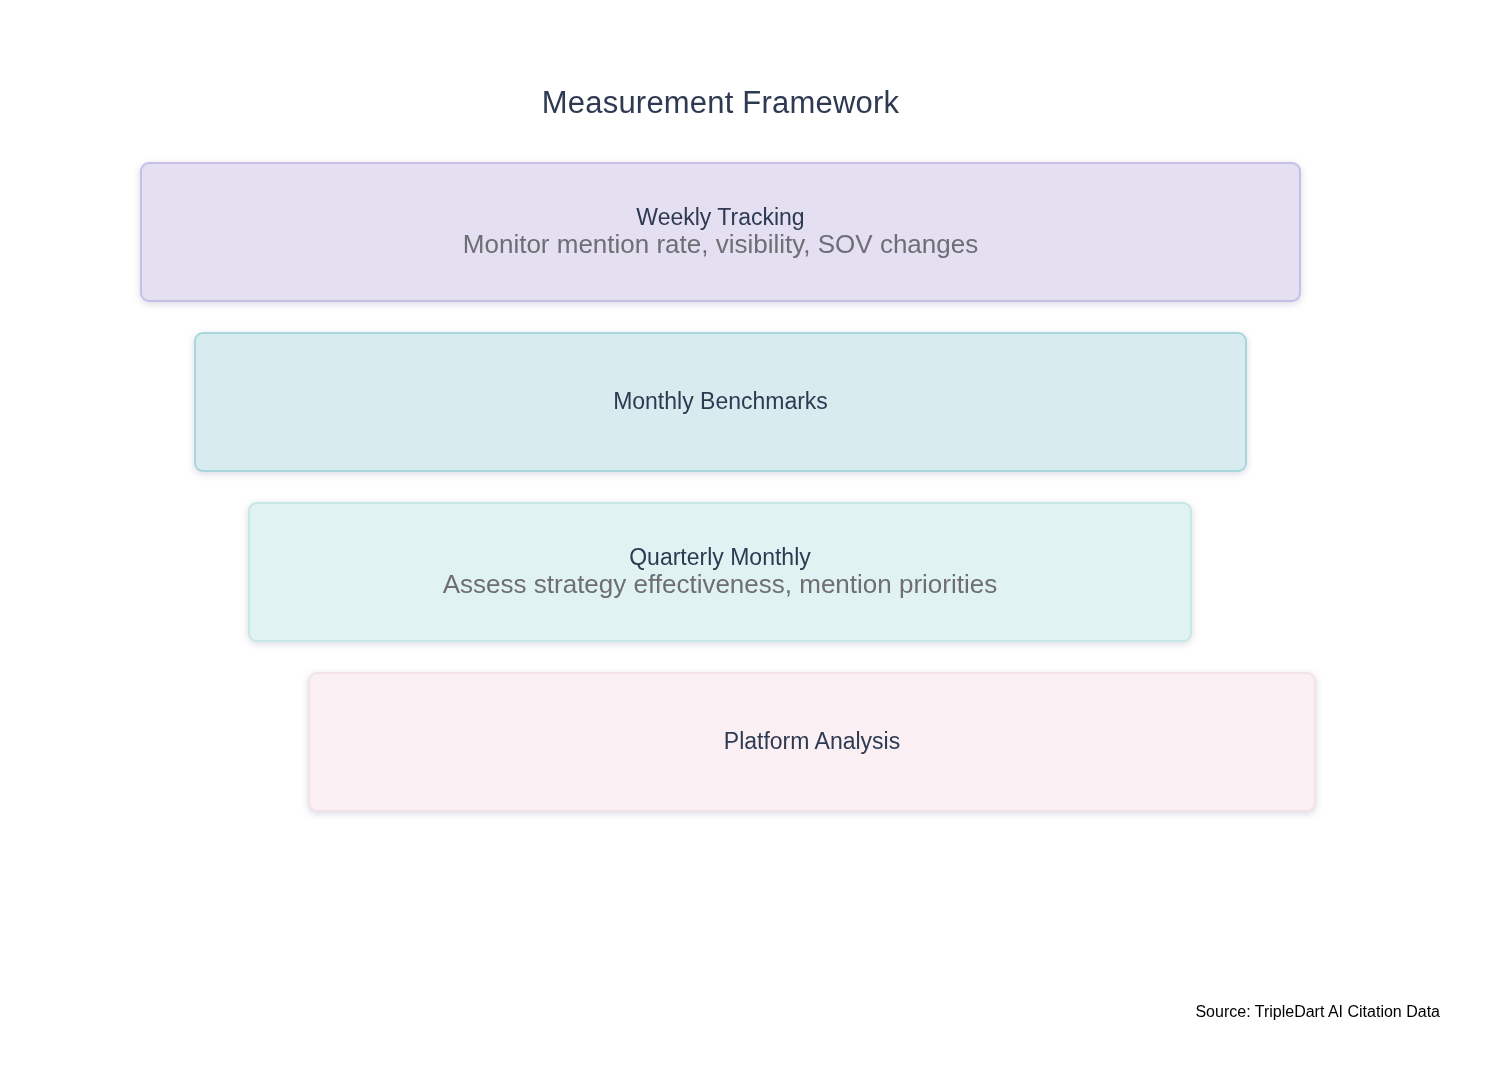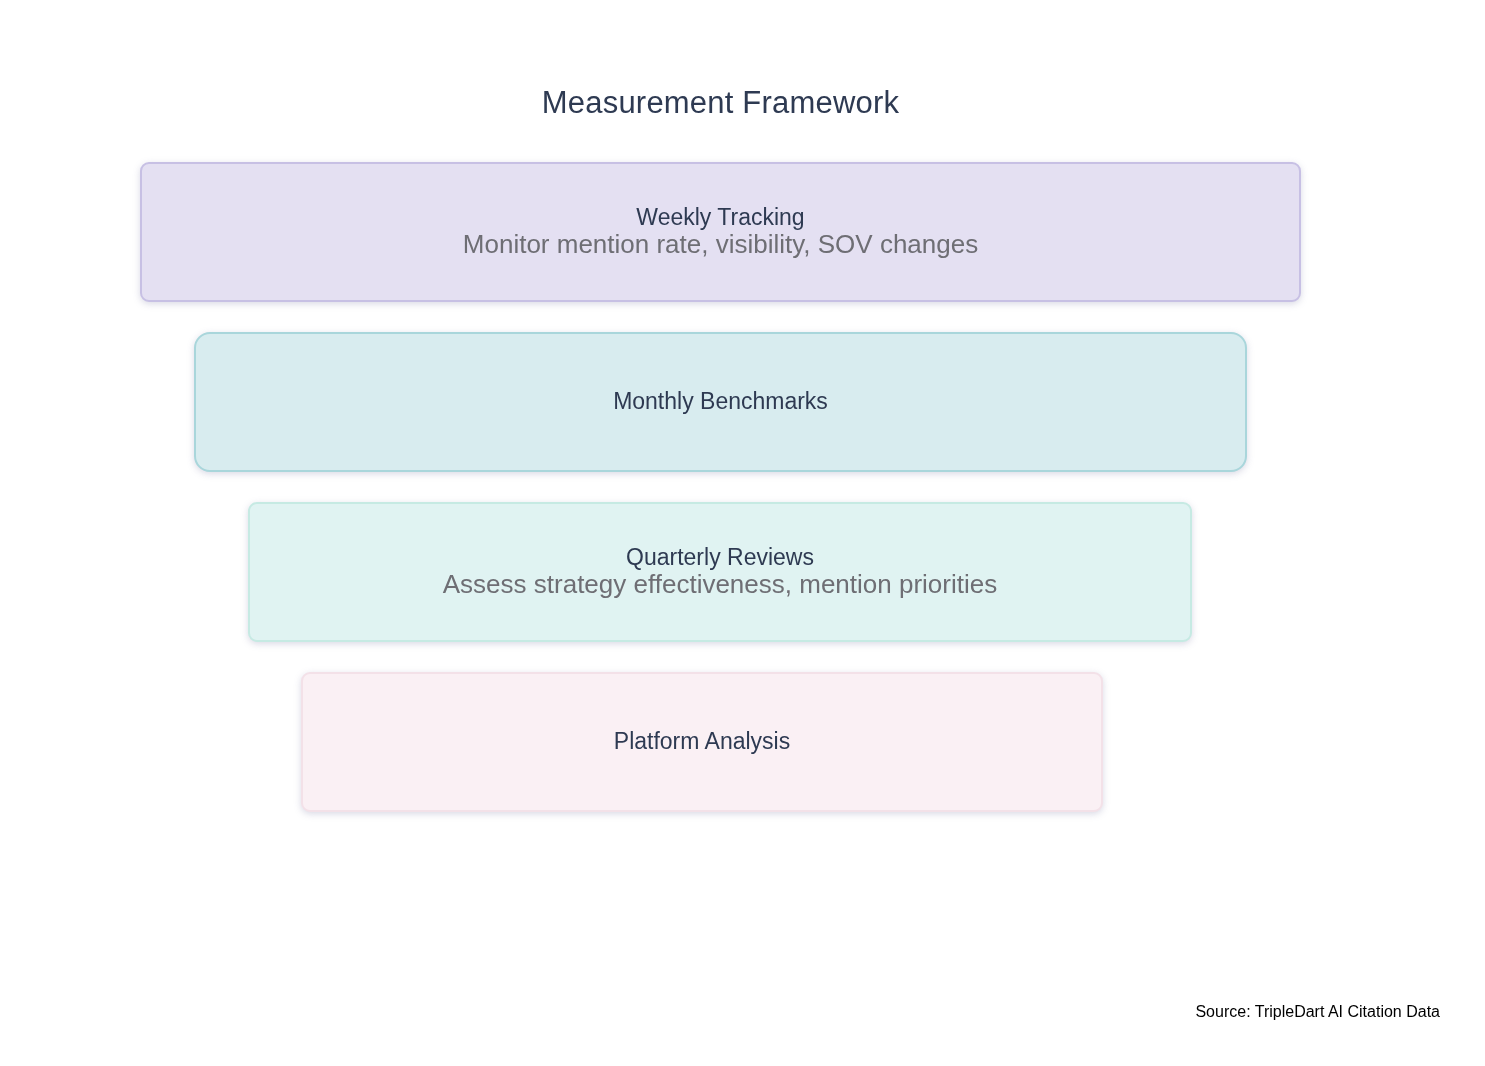--- a/index.html
+++ b/index.html
@@ -36,21 +36,21 @@
     box-shadow: 0 2px 7px rgba(120, 120, 160, 0.28);
     display: flex;
     flex-direction: column;
     align-items: center;
     justify-content: center;
     text-align: center;
   }
   .level-0 { left: 140px; top: 162px; width: 1161px; }
   .level-1 { left: 194px; top: 332px; width: 1053px; }
   .level-2 { left: 248px; top: 502px; width: 944px; }
-  .level-3 { left: 301px; top: 672px; width: 802px; }
+  .level-3 { left: 308px; top: 672px; width: 1008px; }
   .level-title {
     font-size: 23px;
     font-weight: 400;
     color: #2e3a52;
     line-height: 1.1;
   }
   .level-desc {
     font-size: 26px;
     font-weight: 400;
     color: #6e6e74;
@@ -69,26 +69,26 @@
 
 <div class="canvas">
 
   <div class="chart-title">Measurement Framework</div>
 
   <div class="level level-0" style="background-color: rgb(228, 224, 242); border-color: rgb(199, 192, 228);">
     <div class="level-title">Weekly Tracking</div>
     <div class="level-desc">Monitor mention rate, visibility, SOV changes</div>
   </div>
 
-  <div class="level level-1" style="background-color: rgb(216, 236, 239); border-color: rgb(169, 214, 219); border-radius: 16px;">
+  <div class="level level-1" style="background-color: rgb(216, 236, 239); border-color: rgb(169, 214, 219);">
     <div class="level-title">Monthly Benchmarks</div>
   </div>
 
   <div class="level level-2" style="background-color: rgb(224, 243, 242); border-color: rgb(198, 234, 227);">
-    <div class="level-title">Quarterly Reviews</div>
+    <div class="level-title">Quarterly Monthly</div>
     <div class="level-desc">Assess strategy effectiveness, mention priorities</div>
   </div>
 
   <div class="level level-3" style="background-color: rgb(250, 240, 244); border-color: rgb(243, 225, 232);">
     <div class="level-title">Platform Analysis</div>
   </div>
 
   <div class="source-caption">Source: TripleDart AI Citation Data</div>
 
 </div>

